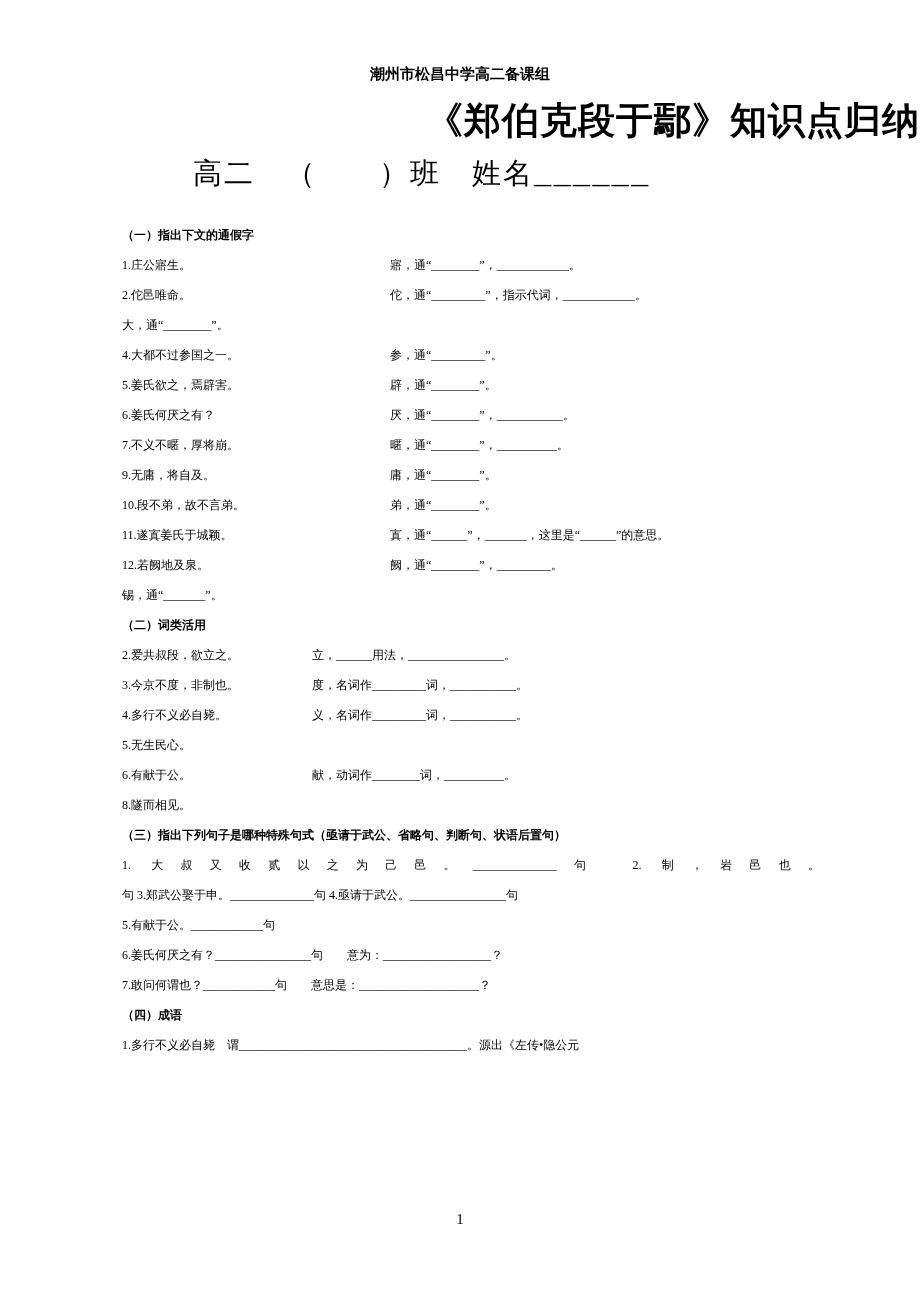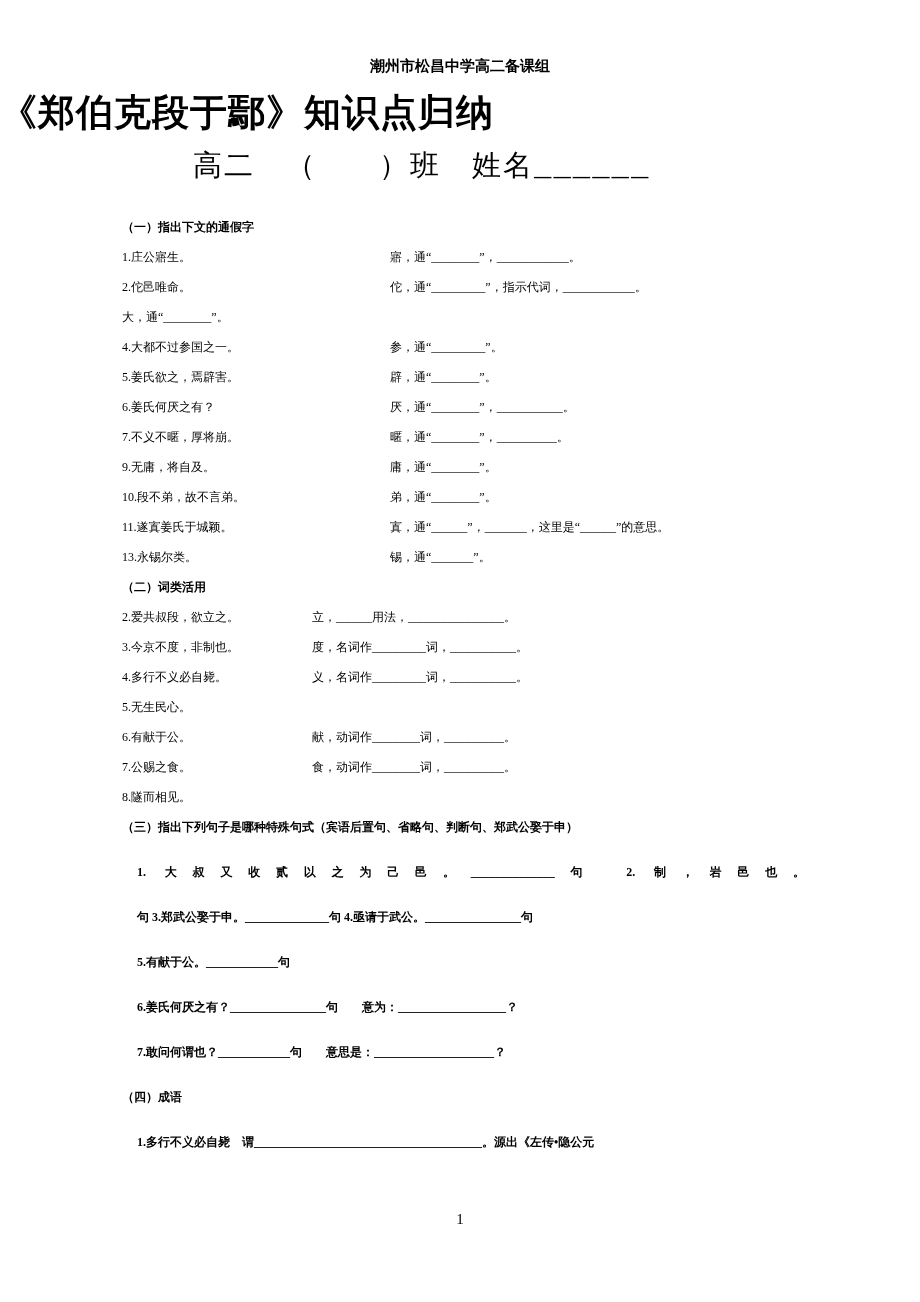--- a/index.html
+++ b/index.html
@@ -5,30 +5,29 @@
   html,body{margin:0;padding:0;background:#ffffff;}
   .page{
     position:relative;
     width:920px;height:1302px;
     background:#fff;
     color:#000;
     font-family:"Liberation Serif","DejaVu Serif",serif;
     overflow:hidden;
   }
   .school{
-    padding-top:44px;
+    padding-top:64px;
     text-align:center;
     font-size:15px;
     font-weight:700;
     line-height:20px;
-    margin-top:12px;
   }
   .title{
     margin:12px 0 0 0;
-    text-align:left;
+    text-align:right;
     font-size:37px;
     font-weight:700;
     line-height:50px;
     letter-spacing:1px;
     font-family:Liberation Serif, serif;
   }
   .subline{
     margin:10px 0 0 193px;
     font-size:29px;
     line-height:40px;
@@ -41,21 +40,21 @@
     line-height:30px;
   }
   .sec-head{
     font-weight:700;
     margin:0;
   }
   .row{display:flex;}
   .s1 .L{flex:0 0 268px;}
   .s2 .L{flex:0 0 190px;}
   .R{flex:1;}
-  .para{margin:15px;font-weight:bold;}
+  .para{margin:0;}
   .stretch{text-align:justify;text-align-last:justify;}
   .pageno{
     position:absolute;
     left:0;right:0;
     bottom:74px;
     text-align:center;
     font-size:15px;
   }
 </style>
 </head>
@@ -106,21 +105,24 @@
         </div>
       <div class="row">
           <span class="L">10.段不弟，故不言弟。</span>
           <span class="R">弟，通“________”。</span>
         </div>
       <div class="row">
           <span class="L">11.遂寘姜氏于城颖。</span>
           <span class="R">寘，通“______”，_______，这里是“______”的意思。</span>
         </div>
       <div class="row">
-          <span class="L">13.永锡尔类。</span>
+          <span class="L">12.若阙地及泉。</span>
+          <span class="R">阙，通“________”，_________。</span>
+        </div>
+      <div class="row">
           <span class="R">锡，通“_______”。</span>
         </div>
     </div>
 
     <div class="sec-head">（二）词类活用</div>
     <div class="s2">
       <div class="row">
           <span class="L">2.爱共叔段，欲立之。</span>
           <span class="R">立，______用法，________________。</span>
         </div>
@@ -133,29 +135,25 @@
           <span class="R">义，名词作_________词，___________。</span>
         </div>
       <div class="row">
           <span class="L">5.无生民心。</span>
         </div>
       <div class="row">
           <span class="L">6.有献于公。</span>
           <span class="R">献，动词作________词，__________。</span>
         </div>
       <div class="row">
-          <span class="L">7.公赐之食。</span>
-          <span class="R">食，动词作________词，__________。</span>
-        </div>
-      <div class="row">
           <span class="L">8.隧而相见。</span>
         </div>
     </div>
 
-    <div class="sec-head">（三）指出下列句子是哪种特殊句式（宾语后置句、省略句、判断句、郑武公娶于申）</div>
+    <div class="sec-head">（三）指出下列句子是哪种特殊句式（亟请于武公、省略句、判断句、状语后置句）</div>
     <div>
       <div class="para stretch">1. 大叔又收贰以之为己邑。______________句　2. 制，岩邑也。</div>
       <div class="para">句 3.郑武公娶于申。______________句 4.亟请于武公。________________句</div>
       <div class="para">5.有献于公。____________句</div>
       <div class="para">6.姜氏何厌之有？________________句　　意为：__________________？</div>
       <div class="para">7.敢问何谓也？____________句　　意思是：____________________？</div>
     </div>
 
     <div class="sec-head">（四）成语</div>
     <div>

